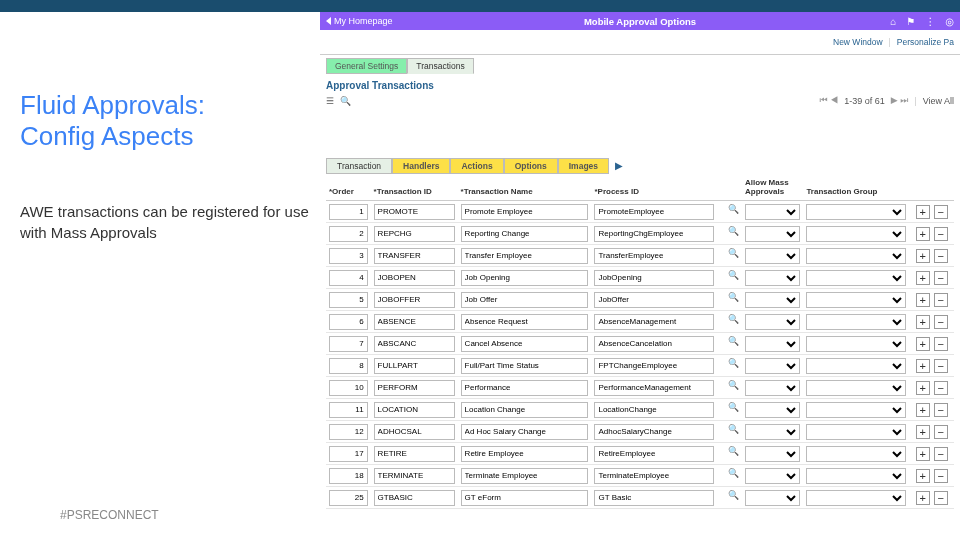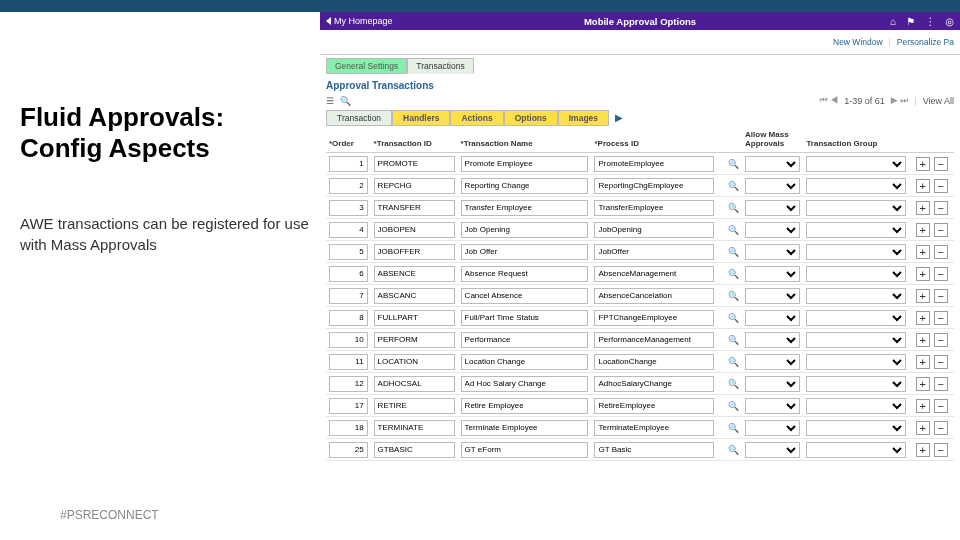--- a/index.html
+++ b/index.html
@@ -1,53 +1,53 @@
 <!DOCTYPE html>
 <html><head>
 <meta charset="utf-8">
 <style>
   * { box-sizing: border-box; margin: 0; padding: 0; }
   body { font-family: Arial, Helvetica, sans-serif; width: 960px; height: 540px; background: #fff; overflow: hidden; position: relative; }
   .topbar { position: absolute; top: 0; left: 0; right: 0; height: 12px; background: #1a4d6e; }
   .left-pane { position: absolute; left: 20px; top: 90px; width: 290px; }
-  .left-pane h1 { font-size: 26px; font-weight: 700; color: #000000; line-height: 1.2; margin-top: 12px; }
+  .left-pane h1 { font-size: 26px; font-weight: 400; color: #3b82f6; line-height: 1.2; }
   .left-pane p { font-size: 15px; color: #333; margin-top: 50px; line-height: 1.35; }
   .hashtag { position: absolute; left: 60px; bottom: 18px; font-size: 12px; color: #888; }
   .app { position: absolute; left: 320px; top: 12px; right: 0; bottom: 60px; font-size: 9px; color: #333; }
-  .app-header { background: #4c1d95; color: #fff; height: 18px; display: flex; align-items: center; padding: 0 6px; }
+  .app-header { background: #8b5cf6; color: #fff; height: 18px; display: flex; align-items: center; padding: 0 6px; }
   .hp { display: flex; align-items: center; gap: 3px; }
   .hp-label { font-size: 9px; }
   .hdr-title { position: absolute; left: 50%; transform: translateX(-50%); font-weight: bold; font-size: 9.5px; }
   .hdr-icons { margin-left: auto; display: flex; gap: 10px; font-size: 10px; }
   .subheader { height: 14px; display: flex; justify-content: flex-end; align-items: center; gap: 6px; padding: 12px 6px; font-size: 8.5px; color: #2a6390; border-bottom: 1px solid #ccc; }
   .breadcrumb-tabs { display: flex; gap: 0; padding: 3px 6px 0 6px; }
   .bt-tab { border: 1px solid #bbb; padding: 2px 8px; font-size: 8.5px; background: #86efac; color: #555; }
   .bt-tab.active { background: #e6f0e6; color: #333; font-weight: 500; border-bottom-color: #e6f0e6; }
   .section-title { color: #2a6390; font-size: 10px; font-weight: 600; padding: 6px 6px 2px 6px; }
   .toolbar { display: flex; align-items: center; padding: 2px 6px; gap: 6px; font-size: 9px; color: #555; }
   .tb-left { display: flex; gap: 6px; align-items: center; }
   .tb-right { margin-left: auto; display: flex; gap: 6px; align-items: center; }
-  .sub-tabs { display: flex; gap: 0; padding: 2px 6px 0 6px; }
+  .sub-tabs { display: flex; gap: 0; padding: 2px 6px 0 6px; margin-top: 48px; }
   .st-tab { border: 1px solid #bbb; padding: 2px 10px; font-size: 8.5px; background: #fde047; color: #555; font-weight: bold; }
   .st-tab.active { background: #e6f0e6; color: #333; font-weight: 500; }
   .st-more { padding: 2px 6px; color: #2a6390; font-size: 10px; }
   .grid { padding: 0 6px; }
   .grid table { width: 100%; border-collapse: collapse; table-layout: fixed; }
   .grid th { text-align: left; font-size: 8px; font-weight: 600; padding: 4px 3px; border-bottom: 1px solid #ccc; vertical-align: bottom; color: #333; }
   .grid td { padding: 2px 3px; border-bottom: 1px solid #e6e6e6; vertical-align: middle; height: 22px; }
   .col-order { width: 40px; }
   .col-tid { width: 78px; }
   .col-tname { width: 120px; }
   .col-pid { width: 135px; }
   .col-allow { width: 55px; }
   .col-tgrp { width: 95px; }
   .col-pm { width: 40px; }
   input.cell, .cell-box { width: 100%; height: 16px; border: 1px solid #bbb; font-size: 8px; padding: 0 3px; background: #fff; }
   input.cell.num { text-align: right; }
-  .pid-wrap { display: flex; align-items: center; gap: 15px; }
+  .pid-wrap { display: flex; align-items: flex-start; gap: 15px; }
   .pid-wrap input { flex: 1; }
   .lookup { width: 10px; height: 10px; font-size: 9px; color: #555; display: inline-flex; align-items: center; justify-content: center; }
   select.cell-sel { width: 100%; height: 16px; border: 1px solid #bbb; font-size: 8px; background: #fff; }
   .pm { display: flex; gap: 4px; justify-content: center; }
   .pm button { width: 14px; height: 14px; border: 1px solid #999; background: #fff; font-size: 11px; line-height: 10px; padding: 0; color: #333; text-align: center; }
   .arrow { display:inline-block; width:0; height:0; border-top:4px solid transparent; border-bottom:4px solid transparent; border-right:5px solid #fff; }
   .nav-arrows span { color:#999; cursor:pointer; }
   .sep { color:#ccc; }
 </style>
 </head>

